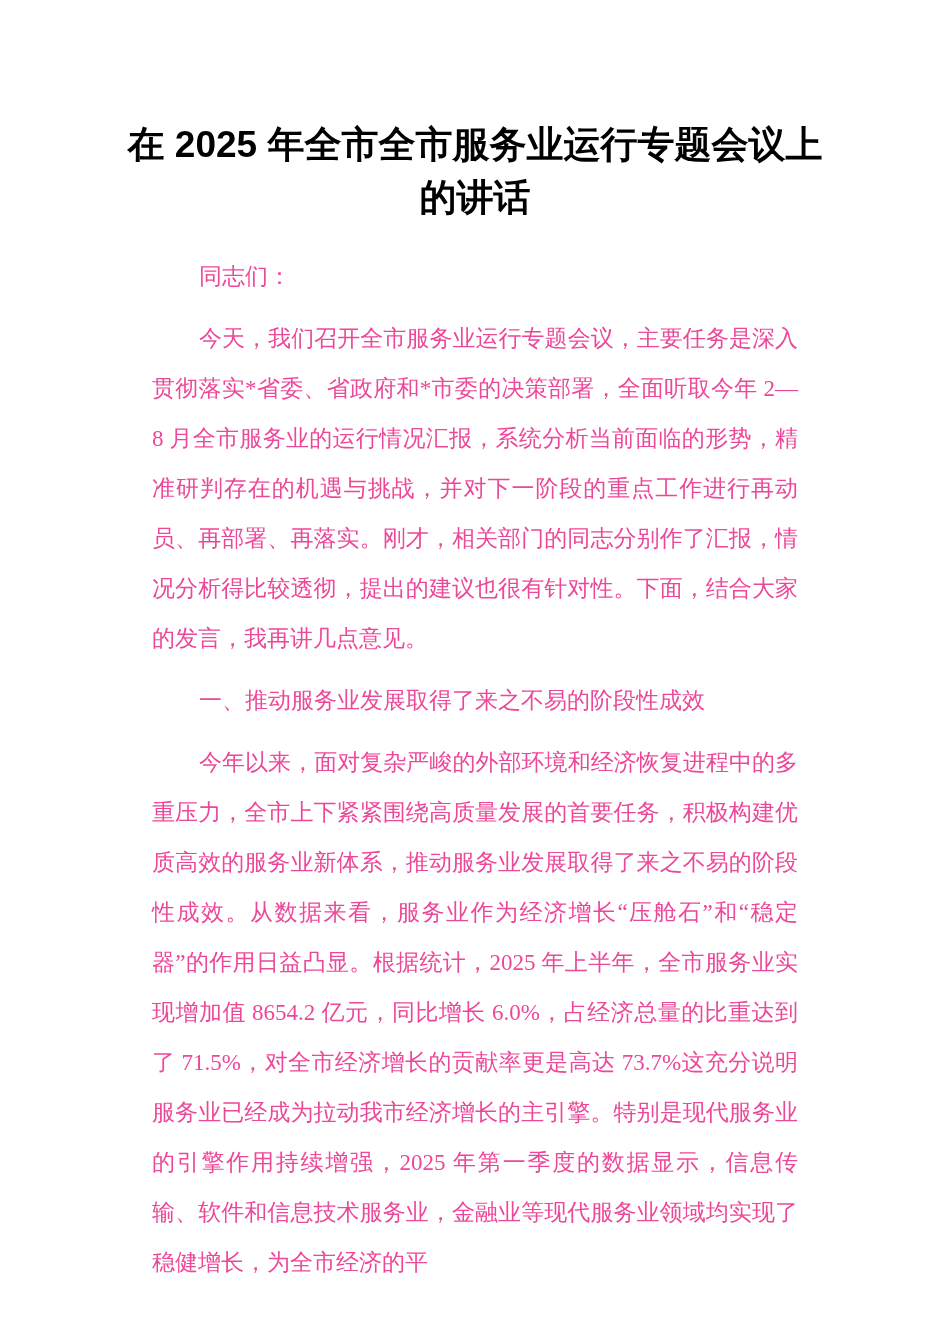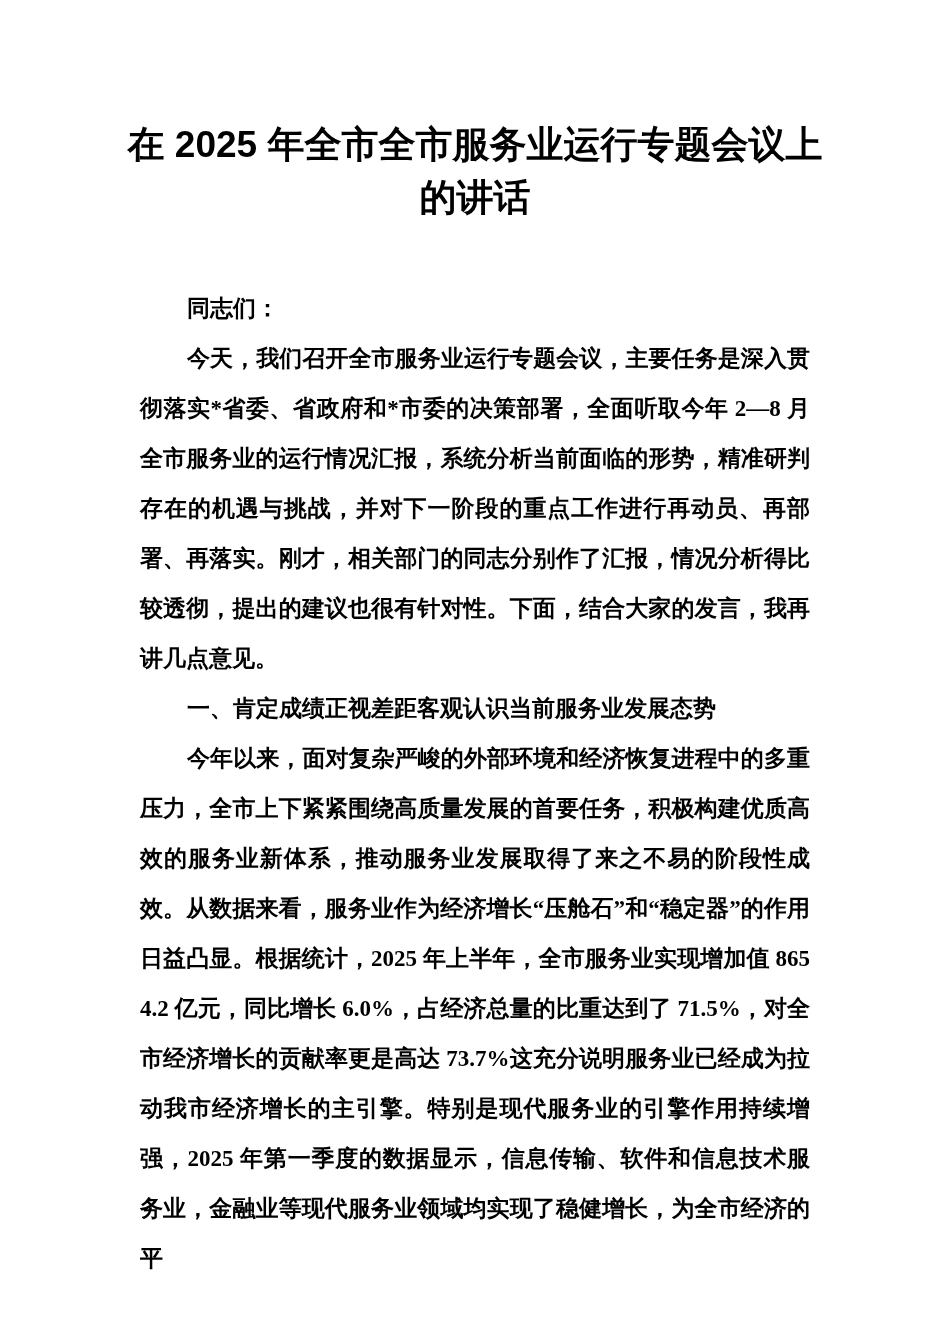--- a/index.html
+++ b/index.html
@@ -10,48 +10,48 @@
   .page {
     width: 950px;
     height: 1344px;
     box-sizing: border-box;
     background: #ffffff;
     padding: 118px 140px 0 140px;
     overflow: hidden;
     position: relative;
   }
   .doc-title {
-    margin: 0 -55px 60px -55px;
+    margin: 0 -55px 28px -55px;
     text-align: center;
     font-family: "Liberation Sans", "DejaVu Sans", sans-serif;
     font-weight: 700;
     font-size: 37px;
     line-height: 53px;
     color: #000000;
   }
   .body-text {
-    margin: 0;
+    margin: 12px;
     font-family: "Liberation Serif", "DejaVu Serif", serif;
-    font-weight: 700;
+    font-weight: 400;
     font-size: 23px;
     line-height: 50px;
-    color: #000000;
+    color: #ec4899;
     text-align: justify;
     text-indent: 47px;
     word-break: break-all;
   }
 </style>
 </head>
 <body>
 
 <div class="page">
 
   <h1 class="doc-title"><span>在 2025 年全市全市服务业运行专题会议上</span><br><span>的讲话</span></h1>
 
   <p class="body-text">同志们：</p>
 
   <p class="body-text">今天，我们召开全市服务业运行专题会议，主要任务是深入贯彻落实*省委、省政府和*市委的决策部署，全面听取今年 2—8 月全市服务业的运行情况汇报，系统分析当前面临的形势，精准研判存在的机遇与挑战，并对下一阶段的重点工作进行再动员、再部署、再落实。刚才，相关部门的同志分别作了汇报，情况分析得比较透彻，提出的建议也很有针对性。下面，结合大家的发言，我再讲几点意见。</p>
 
-  <p class="body-text">一、肯定成绩正视差距客观认识当前服务业发展态势</p>
+  <p class="body-text">一、推动服务业发展取得了来之不易的阶段性成效</p>
 
   <p class="body-text">今年以来，面对复杂严峻的外部环境和经济恢复进程中的多重压力，全市上下紧紧围绕高质量发展的首要任务，积极构建优质高效的服务业新体系，推动服务业发展取得了来之不易的阶段性成效。从数据来看，服务业作为经济增长“压舱石”和“稳定器”的作用日益凸显。根据统计，2025 年上半年，全市服务业实现增加值 8654.2 亿元，同比增长 6.0%，占经济总量的比重达到了 71.5%，对全市经济增长的贡献率更是高达 73.7%这充分说明服务业已经成为拉动我市经济增长的主引擎。特别是现代服务业的引擎作用持续增强，2025 年第一季度的数据显示，信息传输、软件和信息技术服务业，金融业等现代服务业领域均实现了稳健增长，为全市经济的平</p>
 
 </div>
 
 </body></html>

